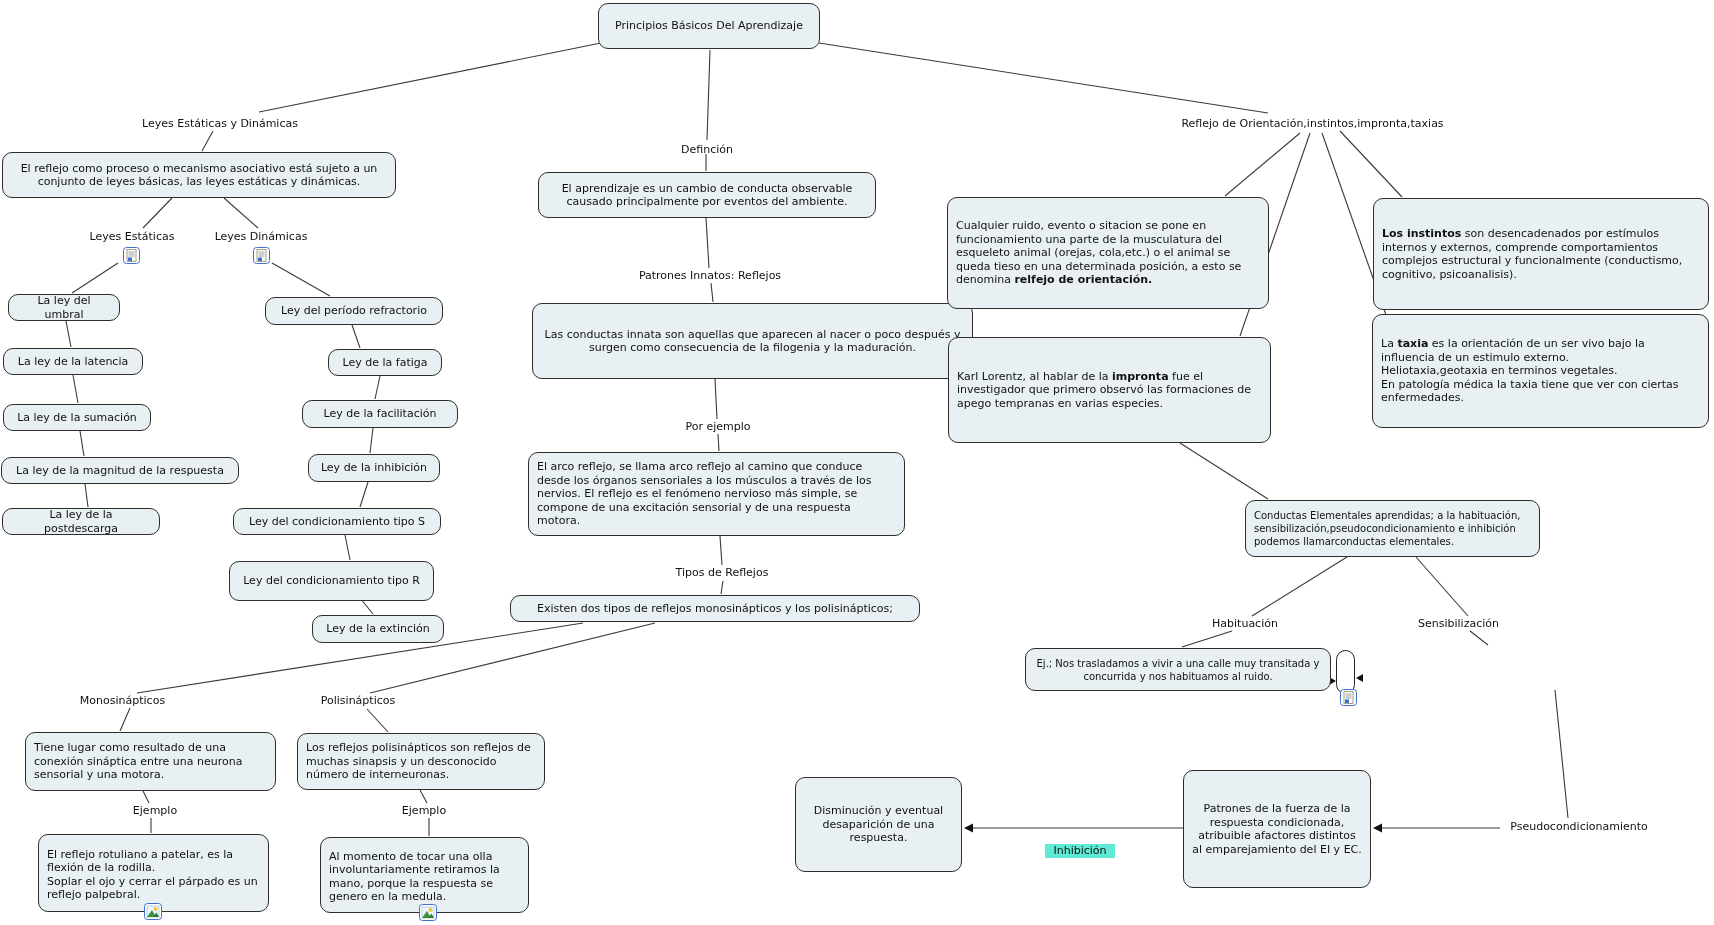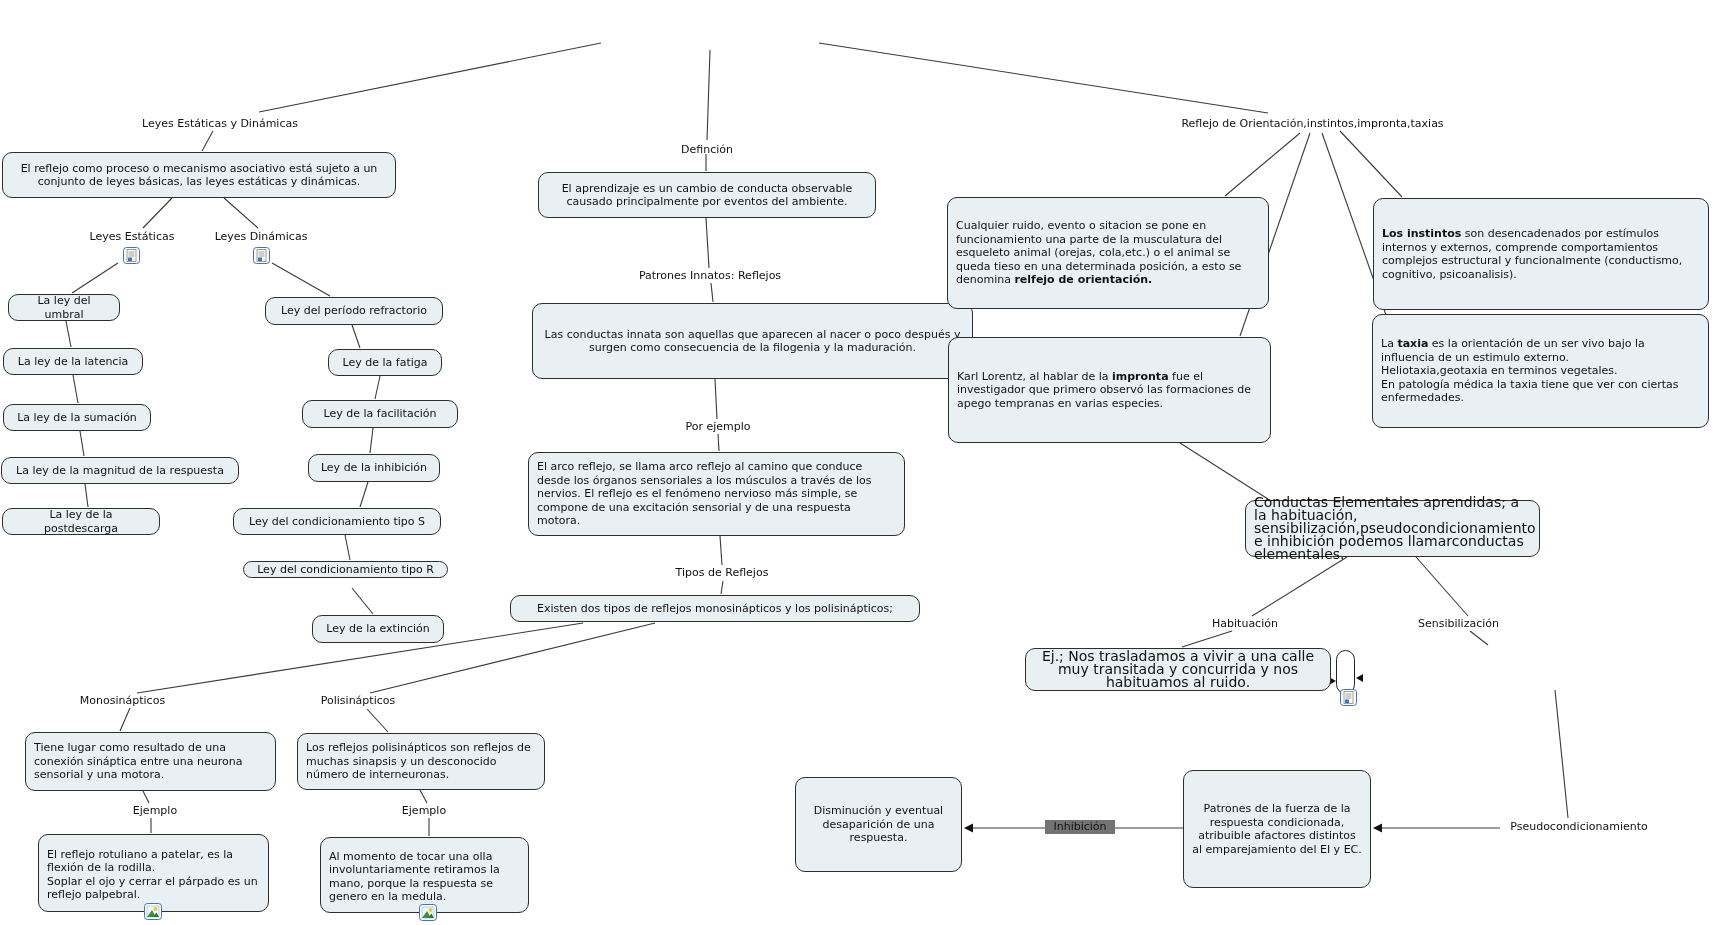--- a/index.html
+++ b/index.html
@@ -8,23 +8,23 @@
   .wires{position:absolute;left:0;top:0;width:1714px;height:925px;}
   .wires line{stroke:#3a3a3a;stroke-width:1.1;}
   .wires polygon{fill:#111;}
   .node{position:absolute;box-sizing:border-box;background:#e8f0f3;border:1px solid #2e2e2e;
         border-radius:10px;font-size:11px;line-height:13.5px;display:flex;align-items:center;
         justify-content:center;text-align:center;padding:3px 8px;}
   .node .txt{width:100%;}
   .node.left{text-align:left;}
   .node.top{align-items:center;padding-top:6px;}
   .node.preline .txt{white-space:pre-line;}
-  .node.fs-s{font-size:14px;line-height:13px;}
+  .node.fs-s{font-size:10px;line-height:13px;}
   .label{position:absolute;font-size:11px;line-height:14px;text-align:center;}
-  .label.onwire{background:#737373;padding:0 3px;}
+  .label.onwire{background:#5eead4;padding:0 3px;margin-top:24px;}
   .capsule{position:absolute;box-sizing:border-box;background:#fff;border:1.3px solid #222;border-radius:10px;}
   .icon{position:absolute;line-height:0;}
 </style>
 </head>
 <body>
 
 <div class="canvas">
 
   <svg class="wires" xmlns="http://www.w3.org/2000/svg">
     <line x1="601" y1="43" x2="259" y2="112"></line>
@@ -71,20 +71,23 @@
     <line x1="1470" y1="631" x2="1488" y2="645"></line>
     <line x1="1555" y1="690" x2="1568" y2="818"></line>
     <line x1="1500" y1="828" x2="1378" y2="828"></line>
     <line x1="1183" y1="828" x2="969" y2="828"></line>
     <polygon points="964,828 973,823.5 973,832.5"></polygon>
     <polygon points="1373,828 1382,823.5 1382,832.5"></polygon>
     <polygon points="1336,681 1329,677 1329,685"></polygon>
     <polygon points="1356,678 1363,674 1363,682"></polygon>
   </svg>
 
+  <div class="node" style="left:598px;top:3px;width:222px;height:46px">
+      <div class="txt">Principios Básicos Del Aprendizaje</div>
+    </div>
   <div class="node" style="left:2px;top:152px;width:394px;height:46px">
       <div class="txt">El reflejo como proceso o mecanismo asociativo está sujeto a un conjunto de leyes básicas, las leyes estáticas y dinámicas.</div>
     </div>
 
   <div class="node" style="left:8px;top:294px;width:112px;height:27px">
       <div class="txt">La ley del umbral</div>
     </div>
   <div class="node" style="left:3px;top:348px;width:140px;height:27px">
       <div class="txt">La ley de la latencia</div>
     </div>
@@ -106,21 +109,21 @@
     </div>
   <div class="node" style="left:302px;top:400px;width:156px;height:28px">
       <div class="txt">Ley de la facilitación</div>
     </div>
   <div class="node" style="left:308px;top:454px;width:132px;height:28px">
       <div class="txt">Ley de la inhibición</div>
     </div>
   <div class="node" style="left:233px;top:508px;width:208px;height:27px">
       <div class="txt">Ley del condicionamiento tipo S</div>
     </div>
-  <div class="node" style="left:243px;top:561px;width:205px;height:17px">
+  <div class="node" style="left:229px;top:561px;width:205px;height:40px">
       <div class="txt">Ley del condicionamiento tipo R</div>
     </div>
   <div class="node" style="left:312px;top:615px;width:132px;height:28px">
       <div class="txt">Ley de la extinción</div>
     </div>
 
   <div class="node" style="left:538px;top:172px;width:338px;height:46px">
       <div class="txt">El aprendizaje es un cambio de conducta observable causado principalmente por eventos del ambiente.</div>
     </div>
   <div class="node" style="left:532px;top:303px;width:441px;height:76px">

